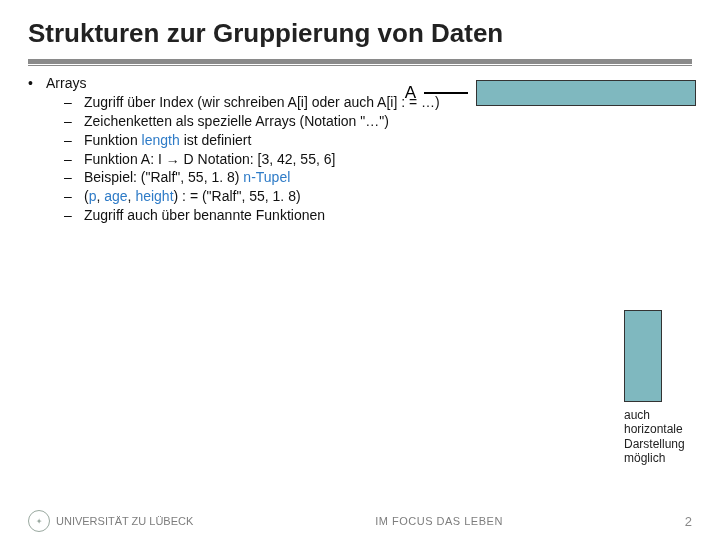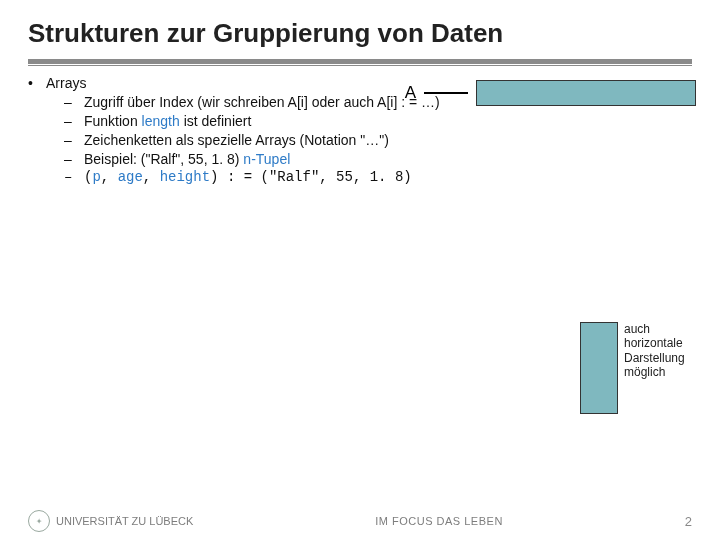--- a/index.html
+++ b/index.html
@@ -59,23 +59,23 @@
   }
   .a-note {
     font-size: 12px;
     color: #222;
     margin-top: 2px;
     margin-right: 2px;
   }
   .side-box-group {
     position: absolute;
     right: 24px;
-    top: 322px;
+    top: 310px;
     display: flex;
-    flex-direction: row;
+    flex-direction: column;
     align-items: flex-start;
     gap: 6px;
   }
   .side-box {
     width: 38px;
     height: 92px;
     background: #7fb8bf;
     border: 1px solid #333;
   }
   .side-note {
@@ -98,48 +98,52 @@
   }
   .footer-left { display: flex; align-items: center; gap: 6px; }
   .seal {
     width: 22px; height: 22px; border-radius: 50%;
     border: 1px solid #9aa9a0;
     display: flex; align-items: center; justify-content: center;
     font-size: 8px; color: #9aa9a0;
   }
   .footer-center { letter-spacing: 0.5px; }
   .footer-right { font-size: 13px; color: #888; }
-  .together { white-space: nowrap; font-family: Liberation Mono, monospace; }
+  .together { white-space: nowrap; }
 </style>
 </head>
 <body>
 
 <div class="container">
   <div class="title">Strukturen zur Gruppierung von Daten</div>
   <div class="underline-thick"></div>
   <div class="underline-thin"></div>
 
   <div class="content">
     <div class="bullet1">
       <span>Arrays</span>
     </div>
 
     <div class="dash1">Zugriff über Index (wir schreiben A[i] oder auch A[i] : = …)</div>
+    <div class="dash1">Zeichenketten als spezielle Arrays (Notation "…")</div>
     <div class="dash1">
       <span>Funktion </span><span class="kw">length</span><span> ist definiert</span>
     </div>
-    <div class="dash1">Zeichenketten als spezielle Arrays (Notation "…")</div>
+    <div class="dash1">
+      <span>Funktion A: I </span><span class="arrow">→</span><span> D   Notation: [3, 42, 55, 6]</span>
+    </div>
 
 
     <div class="dash1 dash-narrow">
       <span>Beispiel: ("Ralf", 55, 1. 8)      </span><span class="kw">n-Tupel</span>
     </div>
     <div class="dash1 dash-narrow together">
       <span>(</span><span class="kw">p</span><span>, </span><span class="kw">age</span><span>, </span><span class="kw">height</span><span>) : = ("Ralf", 55, 1. 8)</span>
     </div>
+    <div class="dash1 dash-narrow">Zugriff auch über benannte Funktionen</div>
 
   </div>
 </div>
 
 <div class="top-right-group">
   <div class="a-row">
     <span class="a-label">A</span>
     <div class="a-line"></div>
     <div class="a-box"></div>
   </div>

